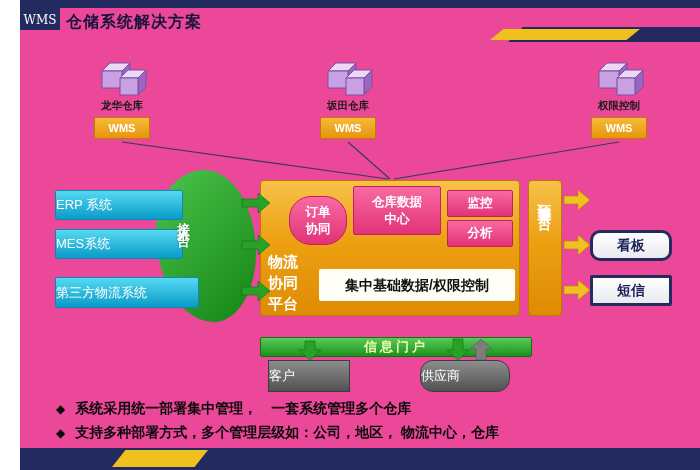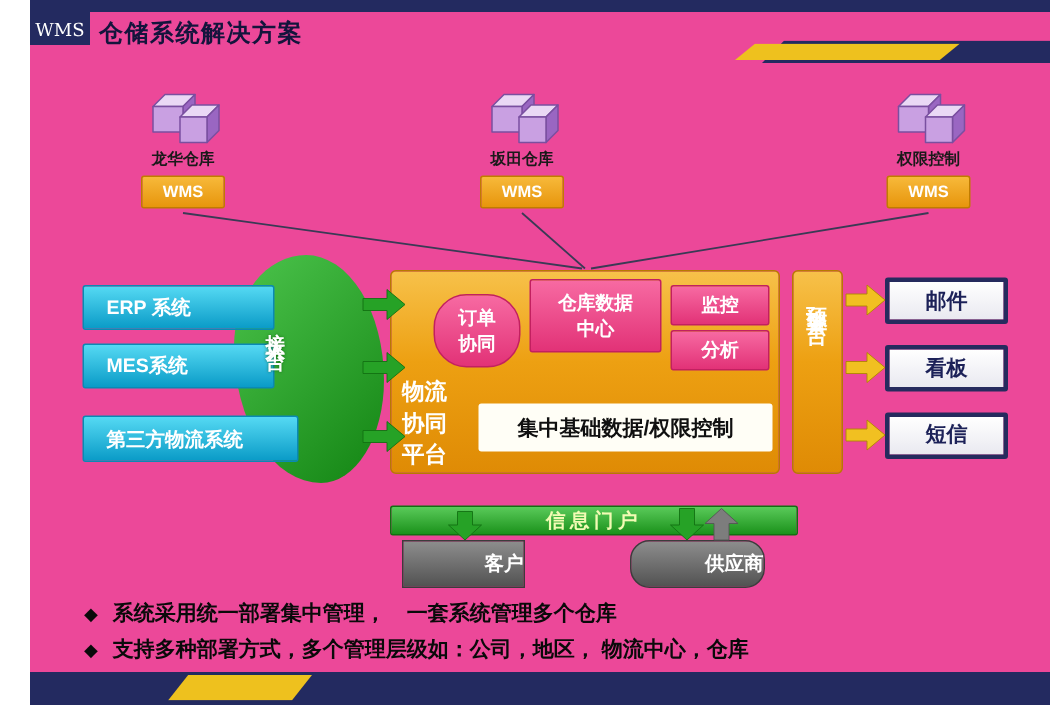--- a/index.html
+++ b/index.html
@@ -23,22 +23,22 @@
   .wh-group { position:absolute; width:96px; text-align:center; }
   #wh0 { left:54px; top:56px; } #wh1 { left:280px; top:56px; } #wh2 { left:551px; top:56px; }
   .wh-icon { display:block; margin:0 auto; }
   .wh-label { font-size:10.5px; color:#1a1a1a; font-weight:600; margin-top:1px; }
   .wh-badge { width:56px; height:22px; margin:4px auto 0;
     background:linear-gradient(180deg,#f7b93a,#e7950c); border:1px solid #c07c00;
     color:#fff; font-weight:bold; font-size:11px; line-height:20px; text-align:center; border-radius:2px; }
 
   
   .sys-box { position:absolute; background:linear-gradient(180deg,#55d9f3,#0a9bc7);
-    border:1px solid #0b89b4; color:#fff; font-weight:bold; font-size:13px;
-    display:flex; align-items:center; padding-left:15px; border-radius:2px; z-index:2; }
+    border:1px solid #0b89b4; color:#fff; font-weight:normal; font-size:13px;
+    display:flex; align-items:center; border-radius:2px; z-index:2; }
   #sys0 { left:35px; top:190px; width:128px; height:30px; }
   #sys1 { left:35px; top:229px; width:128px; height:30px; }
   #sys2 { left:35px; top:277px; width:144px; height:31px; }
 
   .blob { position:absolute; left:136px; top:170px; width:100px; height:152px;
     background:linear-gradient(135deg,#4cc44c,#138413);
     border-radius:48% 52% 42% 58% / 40% 55% 45% 60%; z-index:1; }
   .blob-label { position:absolute; left:154px; top:211px; writing-mode:vertical-rl;
     font-size:13px; font-weight:bold; color:#fff; letter-spacing:4px; z-index:3;
     text-shadow:0 0 2px rgba(0,80,0,.65); }
@@ -63,30 +63,30 @@
   
   .warning { position:absolute; left:508px; top:180px; width:34px; height:136px;
     background:linear-gradient(180deg,#f7c14a,#eda012 45%,#df8b05);
     border:1px solid #b87a00; border-radius:4px; z-index:2; display:flex; justify-content:center; padding-top:12px; }
   .warning-text { writing-mode:vertical-rl; color:#fff; font-weight:bold; font-size:14px; letter-spacing:4px; }
 
   
   .channel { position:absolute; left:570px; width:82px; height:31px;
     background:linear-gradient(180deg,#ffffff,#e9e9f0); border:3px solid #262b5e;
     color:#1c2158; font-weight:bold; font-size:14px; text-align:center; line-height:25px; border-radius:2px; }
-  #ch0 { top:185px; } #ch1 { top:230px; } #ch2 { top:275px;font-family:Liberation Serif, serif; }
+  #ch0 { top:185px; } #ch1 { top:230px;border-radius:10px; } #ch2 { top:275px;font-family:Liberation Serif, serif; }
 
   
   .portal-bar { position:absolute; left:240px; top:337px; width:272px; height:20px;
     background:linear-gradient(180deg,#5aca5a,#1b921b); border:1px solid #127012;
     color:#f2fbb4; font-weight:bold; font-size:13px; text-align:center; line-height:18px;
     letter-spacing:3px; border-radius:2px; }
   .partner { position:absolute; top:360px; height:32px;
     background:linear-gradient(180deg,#8d8d8d,#525252); border:1px solid #3c3c3c;
-    color:#fff; font-weight:bold; font-size:13px; text-align:right; line-height:30px; }
+    color:#fff; font-weight:normal; font-size:13px; text-align:left; line-height:30px; }
   #pt0 { left:248px; width:82px; } #pt1 { left:400px; width:90px;border-radius:13px; }
 
   
   .bullet-row { position:absolute; left:36px; display:flex; align-items:center; gap:10px;
     font-weight:bold; color:#0a0a0a; font-size:14px; white-space:nowrap; }
   #bl0 { top:400px; } #bl1 { top:424px; }
   .bullet-marker { font-size:12px; }
 
   
   .bottom-bar { position:absolute; left:0; top:448px; width:700px; height:22px; background:#232a60; }
@@ -173,21 +173,20 @@
     </div>
     <div class="module m-mon">监控</div>
     <div class="module m-ana">分析</div>
     <div class="base-box">集中基础数据/权限控制</div>
   </div>
 
   <div class="warning">
     <span class="warning-text">预警平台</span>
   </div>
 
-  <div class="channel" id="ch0">邮件</div>
   <div class="channel" id="ch1">看板</div>
   <div class="channel" id="ch2">短信</div>
 
   <div class="portal-bar">信息门户</div>
   <div class="partner" id="pt0">客户</div>
   <div class="partner" id="pt1">供应商</div>
 
   <div class="bullet-row" id="bl0">
     <span class="bullet-marker">◆</span>
     <span class="bullet-text">系统采用统一部署集中管理，　一套系统管理多个仓库</span>

